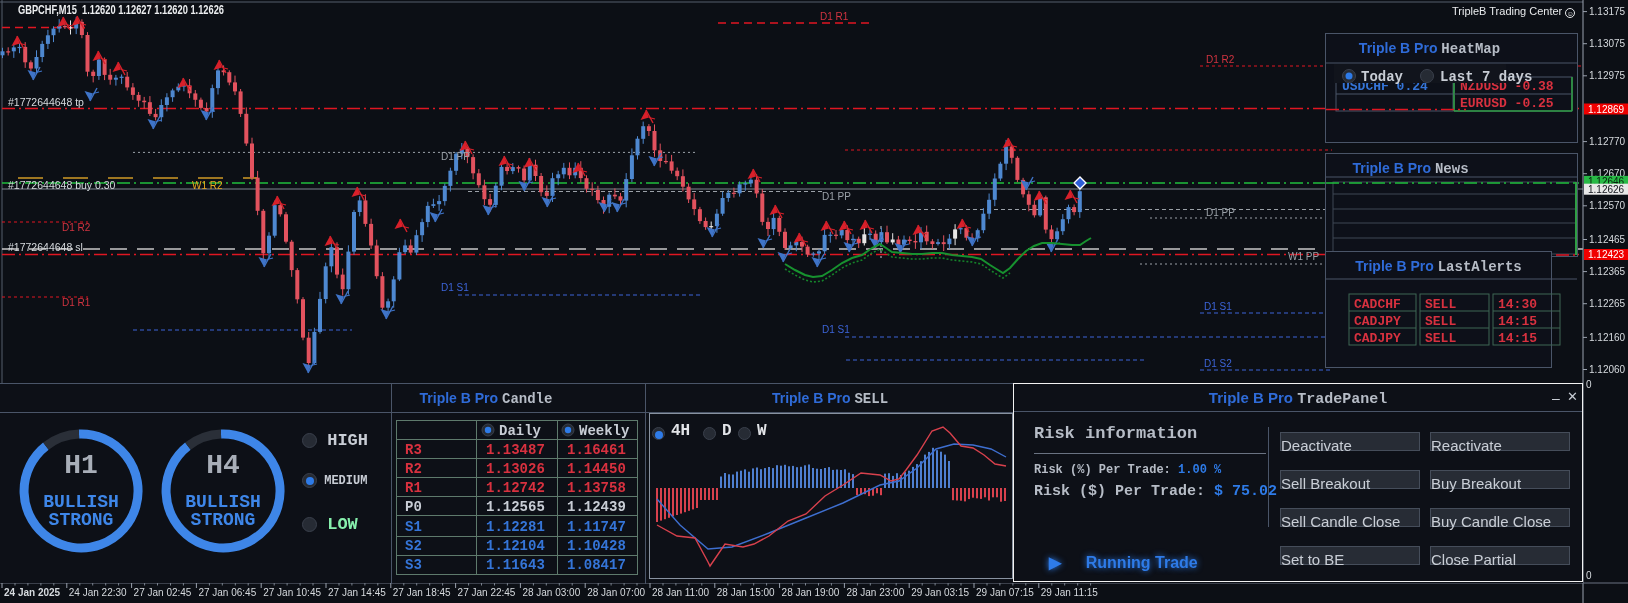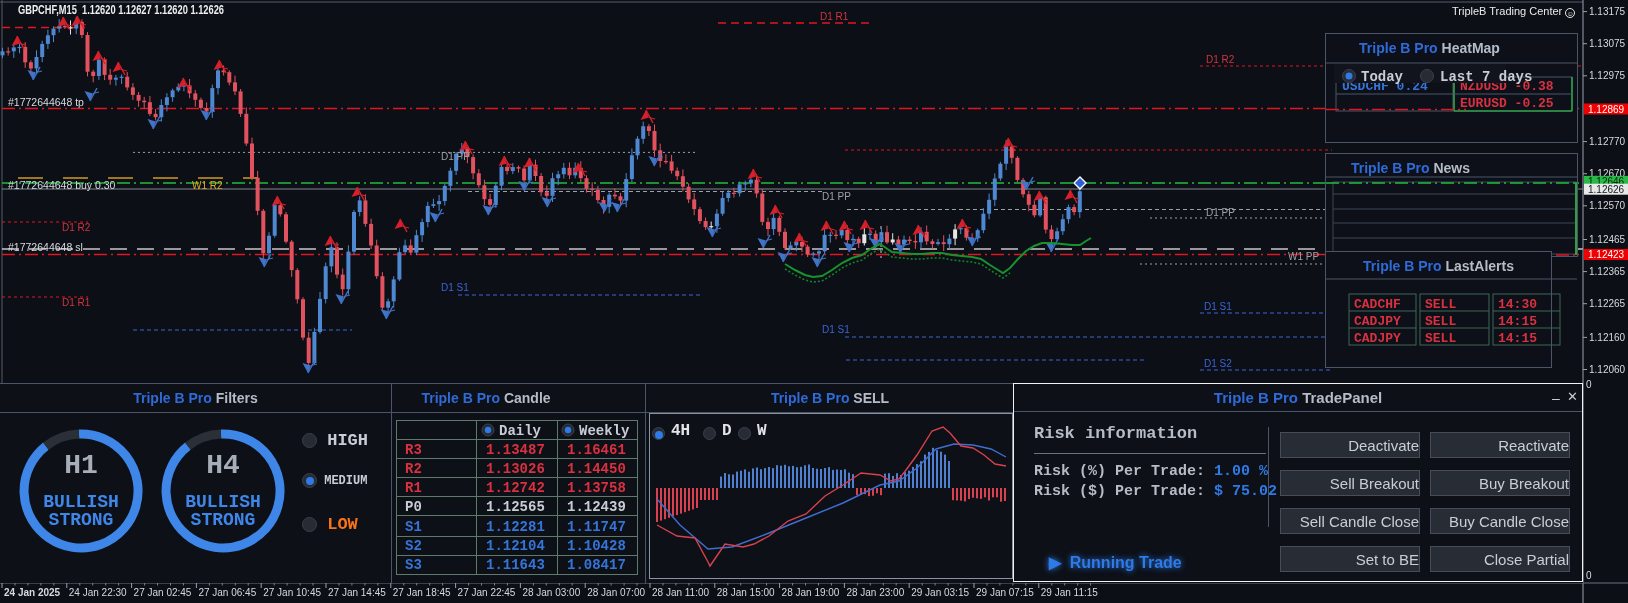--- a/index.html
+++ b/index.html
@@ -1,21 +1,21 @@
 <!DOCTYPE html>
 <html><head><meta charset="utf-8"><style>
 *{margin:0;padding:0;box-sizing:border-box}
 html,body{width:1628px;height:603px;background:#0C0F15;overflow:hidden;position:relative;font-family:"Liberation Sans",sans-serif}
 .abs{position:absolute}
 .mono{font-family:"Liberation Mono",monospace}
 .panel{position:absolute;border:1px solid #4A5568;background:rgba(13,16,25,0.55)}
 .phead{text-align:center;font-size:14px;padding-top:6px}
 .bpro{color:#2F6BD8;font-weight:bold;font-family:"Liberation Sans",sans-serif}
-.psub{color:#B6BCC6;font-family:Liberation Sans, sans-serif;font-weight:bold}
-.btn{position:absolute;width:140px;height:26px;background:#272C35;border:1px solid #454D5A;color:#C9CED6;font-size:15px;text-align:right;line-height:25px}
+.psub{color:#B6BCC6;font-family:Liberation Mono, monospace;font-weight:bold}
+.btn{position:absolute;width:140px;height:19px;background:#272C35;border:1px solid #454D5A;color:#C9CED6;font-size:15px;text-align:left;line-height:25px}
 .radio{display:inline-block;width:15px;height:15px;border-radius:50%;background:#262B34;border:1px solid #3A404C;vertical-align:middle}
 .radio.sel{background:#262B34}
 .radio.sel::after{content:"";display:block;width:8px;height:8px;border-radius:50%;background:#2E7BE8;margin:2.5px auto}
 </style></head>
 <body>
 <svg class="abs" style="left:0;top:0" width="1628" height="603" viewBox="0 0 1628 603">
 <rect x="0" y="0" width="1628" height="603" fill="#0C0F15"></rect>
 <line x1="2" y1="0" x2="2" y2="383" stroke="#555E6C"></line>
 <line x1="0" y1="2" x2="1583" y2="2" stroke="#555E6C"></line>
 <line x1="2" y1="27.5" x2="85" y2="27.5" stroke="#E01622" stroke-width="1.4" stroke-dasharray="8,5"></line>
@@ -916,21 +916,20 @@
         <text x="99" y="90">SELL</text>
         <text x="172" y="90">14:15</text>
     </g>
   </svg>
 </div>
 
 <div class="abs" style="left:1452px;top:5px;width:130px;height:14px;color:#E8EAEC;font-size:11px;white-space:nowrap">TripleB Trading Center <span style="display:inline-block;width:10px;height:10px;border:1px solid #E8EAEC;border-radius:50%;text-align:center;line-height:10px;font-size:7px;vertical-align:-1px">☺</span></div>
 
 <div class="abs" style="left:0;top:383px;width:1583px;height:200px;background:#0D1017;border-top:1px solid #4A5568">
 
-  <div class="abs" style="left:0;top:0;width:391px;height:28px;text-align:center;font-size:14px;padding-top:6px"><span class="bpro">Triple B Pro</span> <span class="psub">Filters</span></div>
   <div class="abs" style="left:391px;top:0;width:254px;height:28px;text-align:center;font-size:14px;padding-top:6px;padding-right:64px;box-sizing:border-box"><span class="bpro">Triple B Pro</span> <span class="psub">Candle</span></div>
   <div class="abs" style="left:645px;top:0;width:370px;height:28px;text-align:center;font-size:14px;padding-top:6px"><span class="bpro">Triple B Pro</span> <span class="psub">SELL</span></div>
   <div class="abs" style="left:0;top:28px;width:1583px;border-top:1px solid #4A5568"></div>
   <div class="abs" style="left:391px;top:0;width:1px;height:200px;background:#4A5568"></div>
   <div class="abs" style="left:645px;top:0;width:1px;height:200px;background:#4A5568"></div>
 
   <svg class="abs" style="left:0;top:0" width="645" height="200">
       <g transform="translate(0,-383)">
   <path d="M79.0,433.0 A57,57 0 1 1 45.9,445.1" stroke="#3E86E8" stroke-width="9" fill="none"></path>
 <path d="M45.9,445.1 A57,57 0 0 1 79.0,433.0" stroke="#2A2F38" stroke-width="9" fill="none"></path>
@@ -939,21 +938,21 @@
 <text x="81" y="524" fill="#3E86E8" font-size="18" font-weight="bold" text-anchor="middle" font-family="&quot;Liberation Mono&quot;, monospace">STRONG</text>
         <path d="M221.0,433.0 A57,57 0 1 1 187.9,445.1" stroke="#3E86E8" stroke-width="9" fill="none"></path>
 <path d="M187.9,445.1 A57,57 0 0 1 221.0,433.0" stroke="#2A2F38" stroke-width="9" fill="none"></path>
 <text x="223" y="472" fill="#A8AEB8" font-size="28" font-weight="bold" text-anchor="middle" font-family="&quot;Liberation Mono&quot;, monospace">H4</text>
 <text x="223" y="506" fill="#3E86E8" font-size="18" font-weight="bold" text-anchor="middle" font-family="&quot;Liberation Mono&quot;, monospace">BULLISH</text>
 <text x="223" y="524" fill="#3E86E8" font-size="18" font-weight="bold" text-anchor="middle" font-family="&quot;Liberation Mono&quot;, monospace">STRONG</text>
   </g>
     </svg>
   <div class="abs mono" style="left:302px;top:47px;font-weight:bold;font-size:17px;color:#C8CDD5"><span class="radio"></span> HIGH</div>
   <div class="abs mono" style="left:302px;top:89px;font-weight:bold;font-size:12px;color:#C8CDD5"><span class="radio sel"></span> MEDIUM</div>
-  <div class="abs mono" style="left:302px;top:131px;font-weight:bold;font-size:17px;color:#f97316"><span class="radio"></span> LOW</div>
+  <div class="abs mono" style="left:302px;top:131px;font-weight:bold;font-size:17px;color:#86efac"><span class="radio"></span> LOW</div>
 
   <svg class="abs" style="left:396px;top:36px" width="243" height="156">
     <g stroke="#5E7A6C" fill="none">
       <rect x="0.5" y="0.5" width="241" height="154"></rect>
       <line x1="80.5" y1="0" x2="80.5" y2="155"></line>
         <line x1="161.5" y1="0" x2="161.5" y2="155"></line>
       <line x1="0" y1="19.5" x2="242" y2="19.5"></line>
         <line x1="0" y1="38.5" x2="242" y2="38.5"></line>
       <line x1="0" y1="57.5" x2="242" y2="57.5"></line>
         <line x1="0" y1="76.5" x2="242" y2="76.5"></line>
@@ -1095,23 +1094,23 @@
   <div class="abs mono" style="left:757px;top:38px;font-weight:bold;font-size:16px;color:#E2E4E8">W</div>
 </div>
 
 <div class="abs" style="left:1013px;top:383px;width:570px;height:199px;background:#0D1017;border:1px solid #F2F2F2">
   <div class="abs" style="left:0;top:0;width:568px;height:27px;text-align:center;font-size:15px;padding-top:5px"><span class="bpro">Triple B Pro</span> <span class="psub">TradePanel</span></div>
   <div class="abs" style="left:0;top:27px;width:568px;border-top:1px solid #4A5568"></div>
   <div class="abs" style="left:538px;top:6px;width:14px;height:14px;color:#C8CDD5;font-size:14px">–</div>
   <div class="abs" style="left:553px;top:5px;width:14px;height:14px;color:#C8CDD5;font-size:13px">✕</div>
   <div class="abs mono" style="left:20px;top:40px;font-size:17px;font-weight:bold;color:#B6BCC6">Risk information</div>
   <div class="abs" style="left:20px;top:69px;width:232px;border-top:1px solid #6A7382"></div>
-  <div class="abs mono" style="left:20px;top:79px;font-size:15px;font-weight:bold;color:#B6BCC6">Risk (%) Per Trade: <span style="color:#2E7BE8">1.00 %</span></div>
+  <div class="abs mono" style="left:20px;top:79px;font-size:12px;font-weight:bold;color:#B6BCC6">Risk (%) Per Trade: <span style="color:#2E7BE8">1.00 %</span></div>
   <div class="abs mono" style="left:20px;top:99px;font-size:15px;font-weight:bold;color:#B6BCC6">Risk ($) Per Trade: <span style="color:#2E7BE8">$ 75.02</span></div>
-  <div class="abs" style="left:35px;top:169px;font-size:16px;font-weight:bold;color:#2E7BE8;text-shadow:0 0 6px #2E7BE8">▶ <span style="margin-left:4px">Running Trade</span></div>
+  <div class="abs" style="left:35px;top:169px;font-size:16px;font-weight:bold;color:#2E7BE8;text-shadow:0 0 6px #2E7BE8">▶ <span style="margin-left:20px">Running Trade</span></div>
   <div class="abs" style="left:254px;top:43px;width:1px;height:100px;background:#4A5568"></div>
   <div class="btn" style="left:266px;top:48px">Deactivate</div>
   <div class="btn" style="left:416px;top:48px">Reactivate</div>
   <div class="btn" style="left:266px;top:86px">Sell Breakout</div>
   <div class="btn" style="left:416px;top:86px">Buy Breakout</div>
   <div class="btn" style="left:266px;top:124px">Sell Candle Close</div>
   <div class="btn" style="left:416px;top:124px">Buy Candle Close</div>
   <div class="btn" style="left:266px;top:162px">Set to BE</div>
   <div class="btn" style="left:416px;top:162px">Close Partial</div>
 </div>

